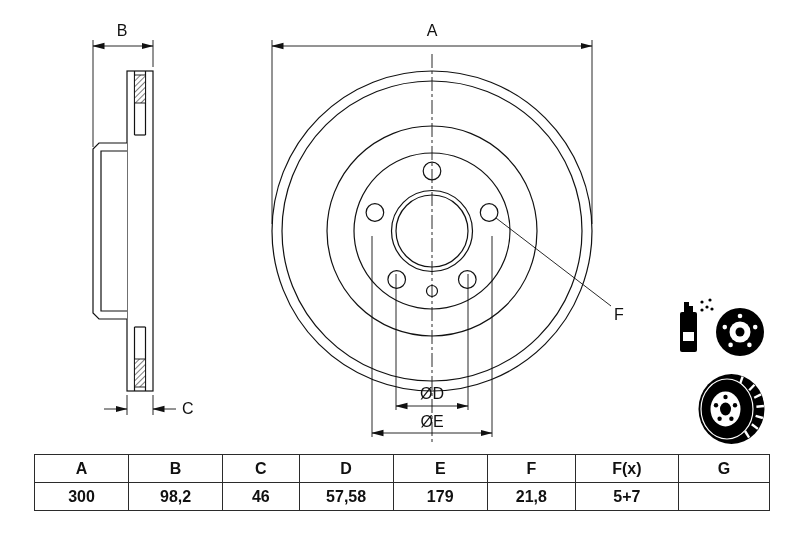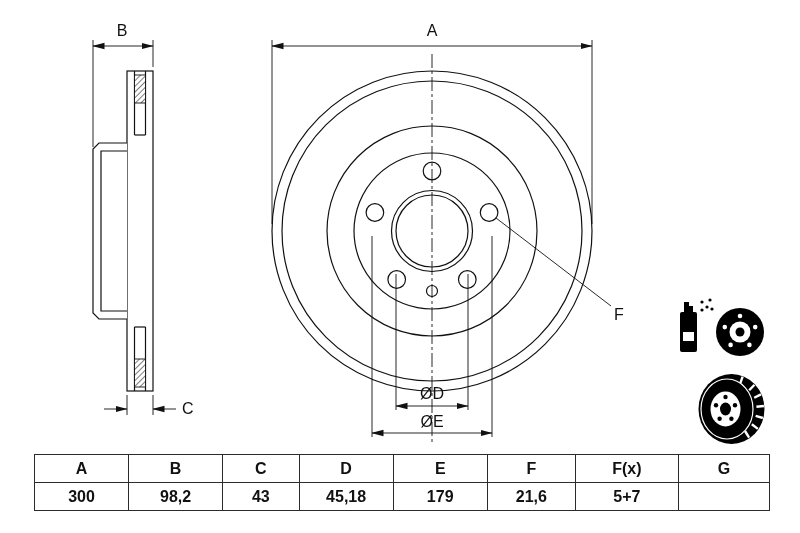--- a/index.html
+++ b/index.html
@@ -168,23 +168,23 @@
         <th>E</th>
         <th>F</th>
         <th>F(x)</th>
         <th>G</th>
       </tr>
     </thead>
     <tbody>
       <tr>
         <td>300</td>
         <td>98,2</td>
-        <td>43</td>
-        <td>45,18</td>
+        <td>46</td>
+        <td>57,58</td>
         <td>179</td>
-        <td>21,6</td>
+        <td>21,8</td>
         <td>5+7</td>
         <td></td>
       </tr>
     </tbody>
   </table>
 
 </div>
 
 </body></html>

